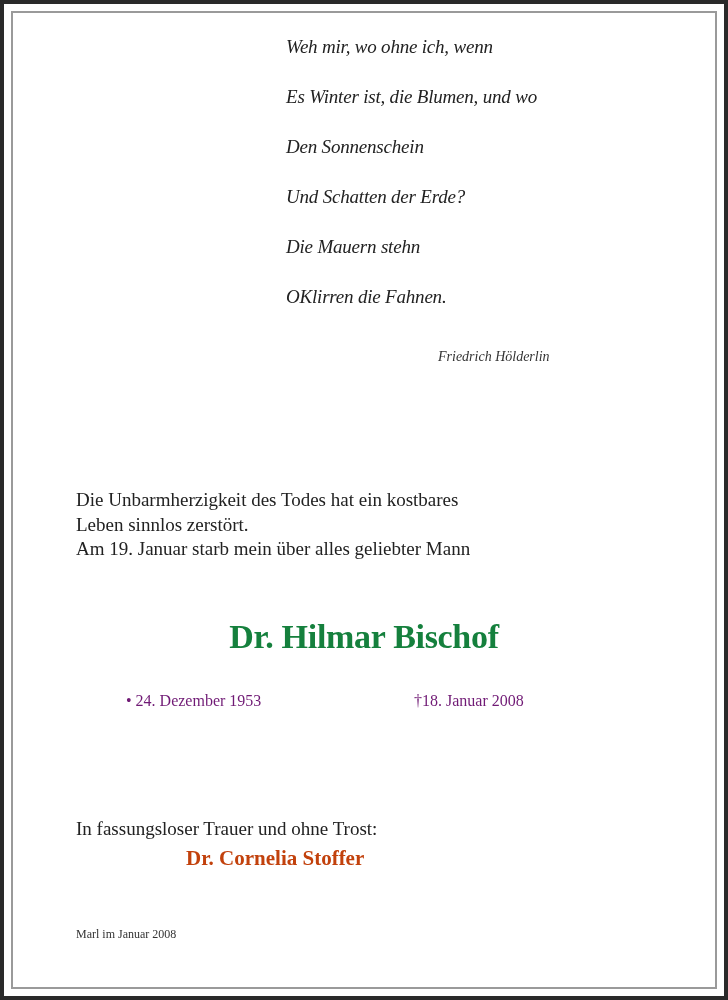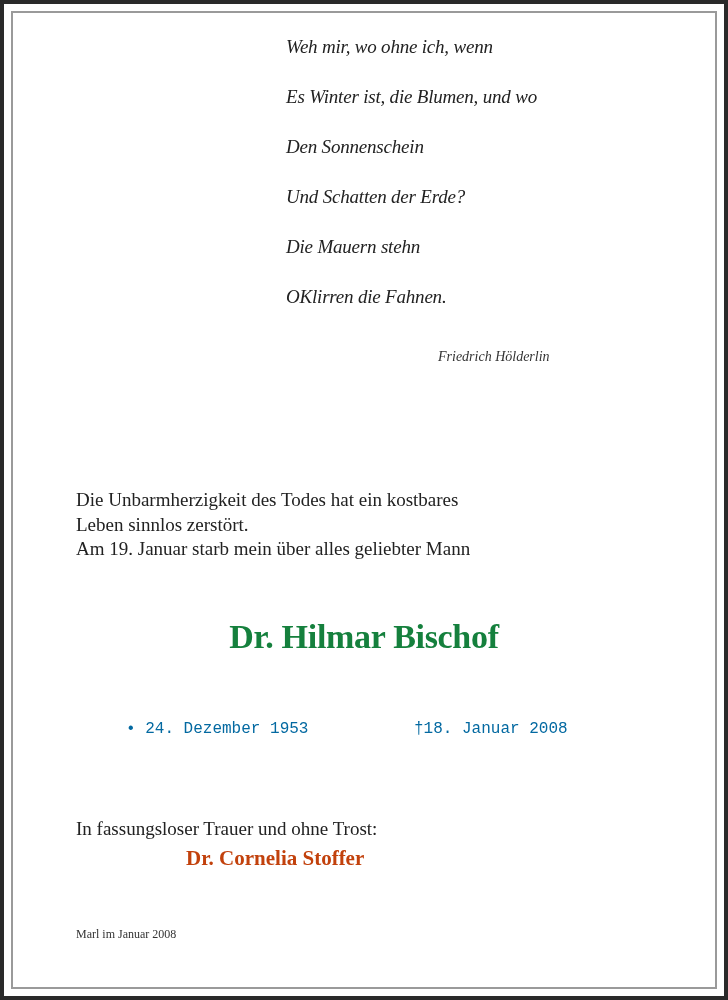--- a/index.html
+++ b/index.html
@@ -13,21 +13,21 @@
     .poem-line { font-style: italic; font-size: 19px; line-height: 50px; height: 50px;
                  white-space: nowrap; color: #222; letter-spacing: -0.2px; }
     .poem-line.last { height: 26px; line-height: 26px; margin-top: 12px; }
     .author { position: absolute; left: 438px; top: 349px; font-style: italic; font-size: 14px;
               color: #333; white-space: nowrap; }
     .text { position: absolute; left: 76px; font-size: 19px; color: #222; white-space: nowrap; }
     .p1 { top: 451px; line-height: 25px; margin-top: 36px; }
     .p2 { top: 536px; line-height: 25px; }
     .name { position: absolute; left: 0; width: 728px; top: 618px; text-align: center;
             font-weight: bold; font-size: 34px; color: #15803d; letter-spacing: -0.3px; }
-    .dates { position: absolute; top: 720px; font-size: 16px; color: #0369a1; white-space: nowrap; font-family: Liberation Mono, monospace; }
+    .dates { position: absolute; top: 692px; font-size: 16px; color: #701a75; white-space: nowrap; }
     .born { left: 126px; }
     .died { left: 414px; }
     .p3 { top: 776px; margin-top: 42px; }
     .signer { position: absolute; left: 186px; top: 846px; font-weight: bold; font-size: 21px;
               color: #c2410c; white-space: nowrap; }
     .place { position: absolute; left: 76px; top: 927px; font-size: 12px; color: #333; white-space: nowrap; }
   </style>
 </head>
 <body>
 

